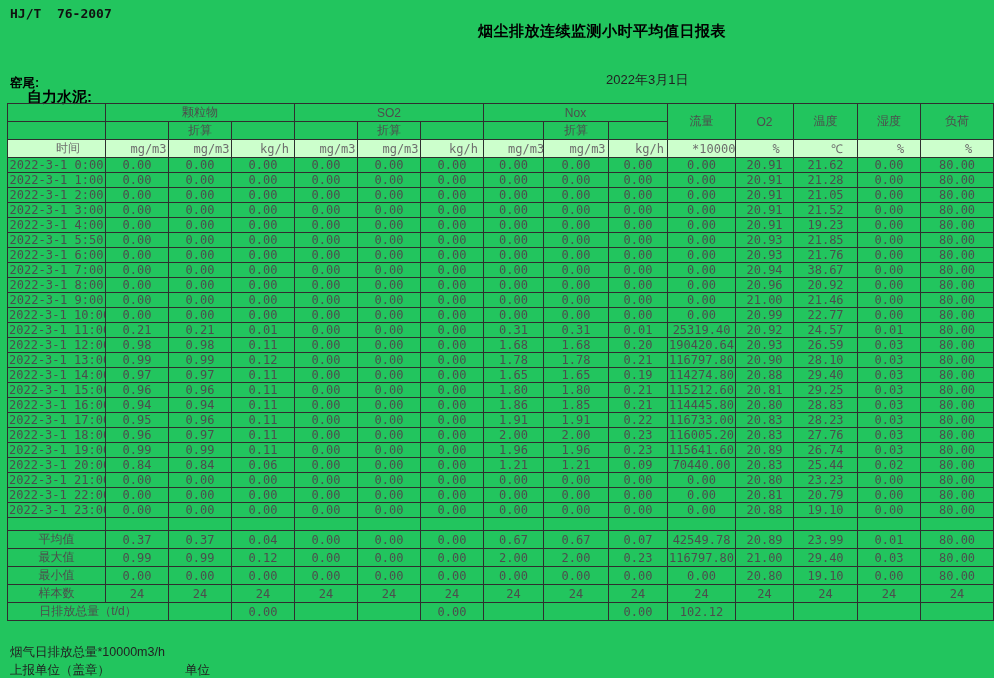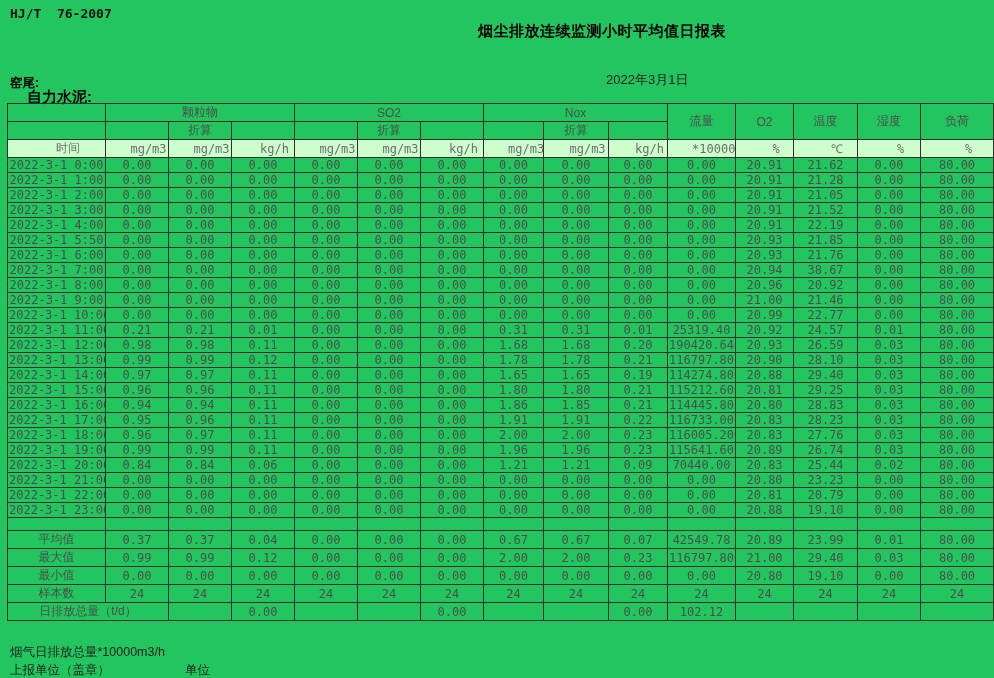--- a/index.html
+++ b/index.html
@@ -196,21 +196,21 @@
           <td class="num">0.00</td>
           <td class="num">0.00</td>
           <td class="num">0.00</td>
           <td class="num">0.00</td>
           <td class="num">0.00</td>
           <td class="num">0.00</td>
           <td class="num">0.00</td>
           <td class="num">0.00</td>
           <td class="num">0.00</td>
           <td class="num">20.91</td>
-          <td class="num">22.19</td>
+          <td class="num">19.23</td>
           <td class="num">0.00</td>
           <td class="num">80.00</td>
         </tr>
         <tr class="dr">
           <td class="time">2022-3-1 5:50</td>
           <td class="num">0.00</td>
           <td class="num">0.00</td>
           <td class="num">0.00</td>
           <td class="num">0.00</td>
           <td class="num">0.00</td>

